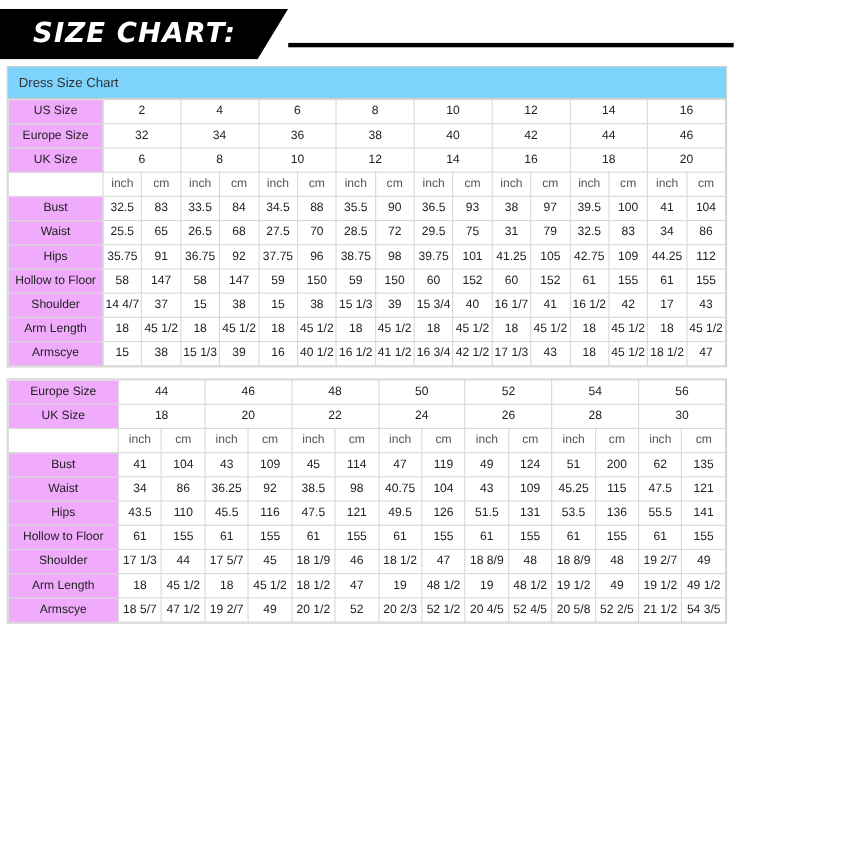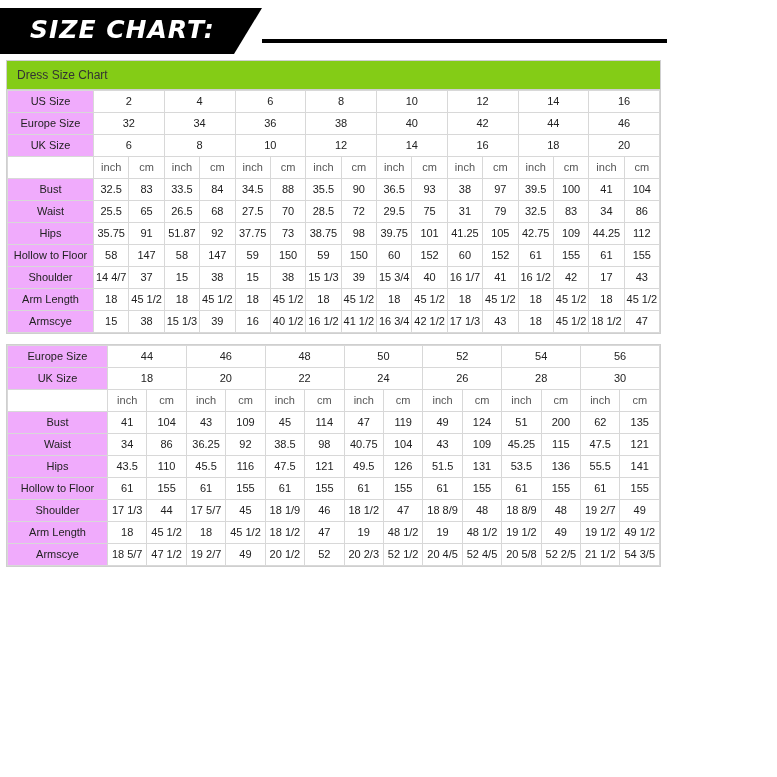--- a/index.html
+++ b/index.html
@@ -52,21 +52,21 @@
     font-family: "DejaVu Sans", sans-serif;
   }
 
   
   .chart-block {
     margin: 0 6px 10px 6px;
     border: 1px solid #cfcfcf;
     background: #fff;
   }
   .chart-caption {
-    background: #84cc16;
+    background: #7dd3fc;
     border-bottom: 1px solid #cfcfcf;
     font-size: 12px;
     padding: 7px 10px;
     color: #333;
     font-weight: normal;
   }
   table.size-table {
     border-collapse: collapse;
     width: 100%;
     table-layout: fixed;
@@ -213,24 +213,24 @@
             <td>79</td>
             <td>32.5</td>
             <td>83</td>
             <td>34</td>
             <td>86</td>
           </tr>
           <tr>
             <td class="rowlabel">Hips</td>
             <td>35.75</td>
             <td>91</td>
-            <td>51.87</td>
+            <td>36.75</td>
             <td>92</td>
             <td>37.75</td>
-            <td>73</td>
+            <td>96</td>
             <td>38.75</td>
             <td>98</td>
             <td>39.75</td>
             <td>101</td>
             <td>41.25</td>
             <td>105</td>
             <td>42.75</td>
             <td>109</td>
             <td>44.25</td>
             <td>112</td>

